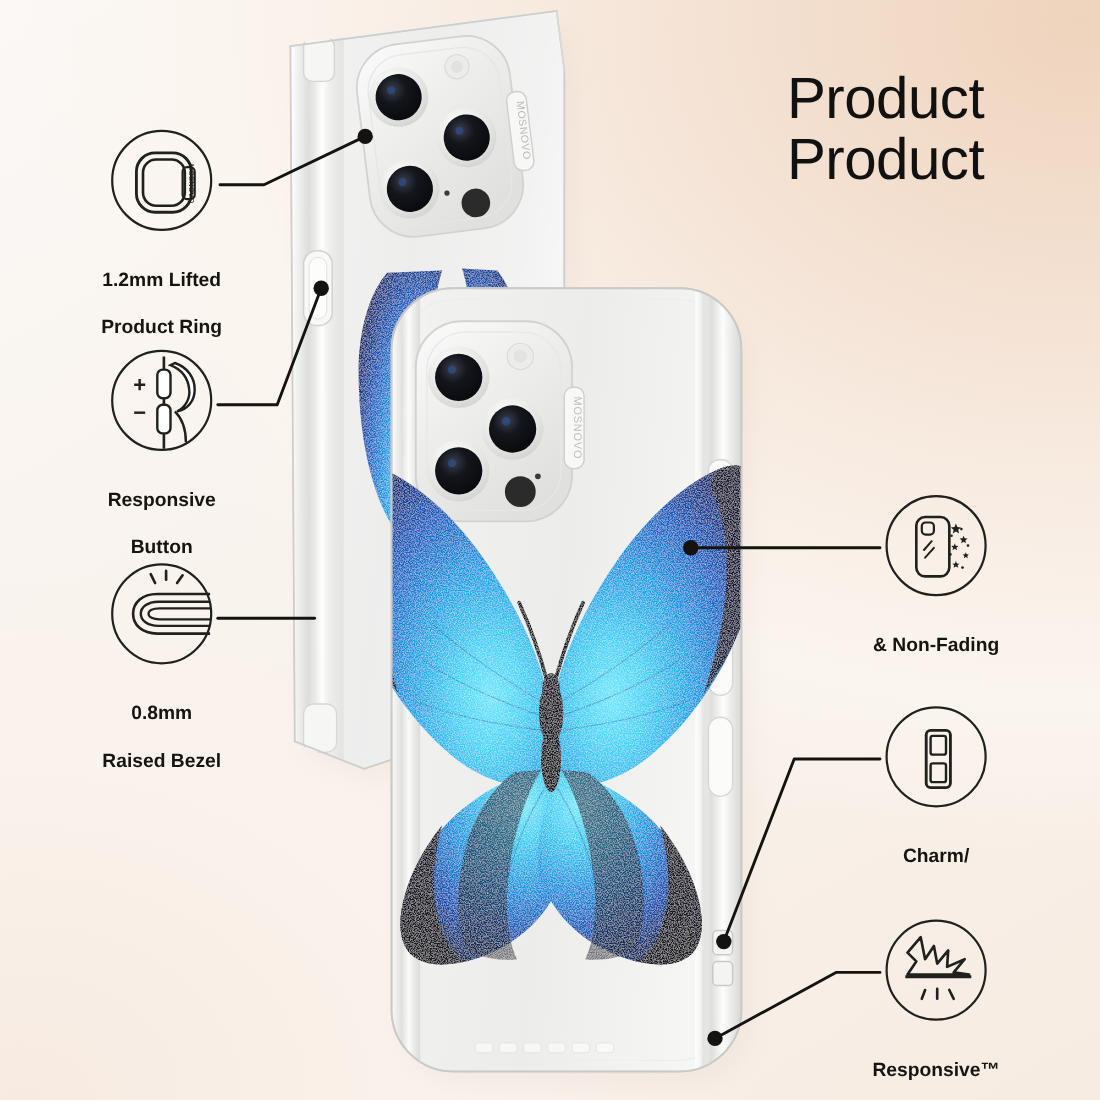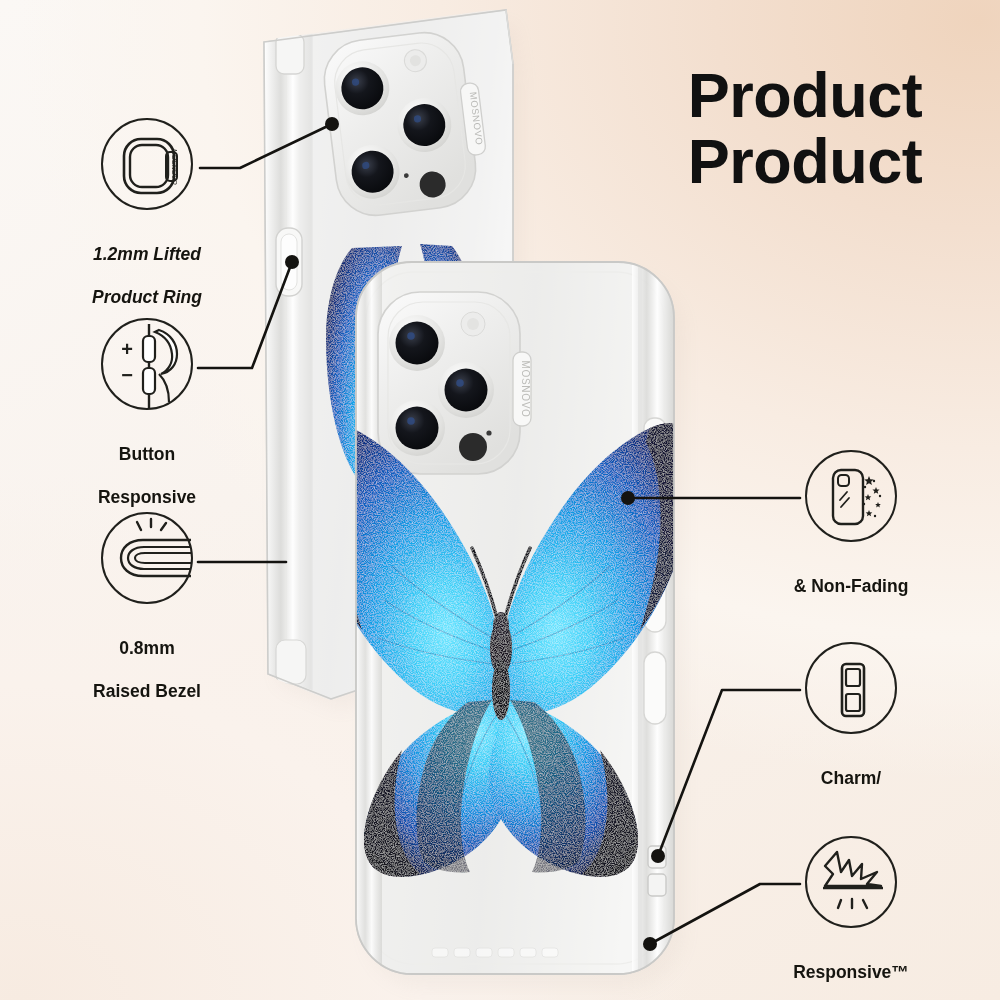--- a/index.html
+++ b/index.html
@@ -14,21 +14,21 @@
       radial-gradient(120% 95% at 98% 2%,  #efd4bd 0%, #f3dfcf 22%, #f8ece2 45%, #fbf5ef 65%, rgba(251,247,243,0) 80%),
       radial-gradient(90% 70% at 2% 100%, #f7ebe1 0%, #faf2ec 45%, rgba(250,245,240,0) 75%),
       linear-gradient(150deg,#fbf8f5 0%,#f9f3ee 40%,#f7ece2 100%);
   }
   .abs{position:absolute;}
 
   
   #title{
     left:620px;top:62px;width:370px;
     text-align:center;
-    font-size:63px;font-weight:bold;line-height:1.05;
+    font-size:53px;font-weight:normal;line-height:1.05;
     color:#111;letter-spacing:-0.5px;
   }
   #title .l2{display:block;}
 
   
   .feature{width:210px;text-align:center;}
   .fcircle{
     width:92px;height:92px;border-radius:50%;
     border:2.6px solid #20201c;margin:0 auto;
     position:relative;box-sizing:border-box;
@@ -389,21 +389,21 @@
     </g>
     <g fill="#141310">
       <circle cx="332" cy="124" r="7"></circle>
       <circle cx="292" cy="262" r="7"></circle>
       <circle cx="628" cy="498" r="7"></circle>
       <circle cx="658" cy="856" r="7"></circle>
       <circle cx="650" cy="944" r="7"></circle>
     </g>
   </svg>
 
-  <div class="feature" style="left:42px;top:118px;font-style:italic;">
+  <div class="feature" style="left:42px;top:118px;">
     <div class="fcircle">
       <svg viewBox="0 0 92 92" width="92" height="92">
         <rect x="21" y="19" width="50" height="54" rx="17" fill="none" stroke="#20201c" stroke-width="2.6"></rect>
         <rect x="27" y="25" width="38" height="42" rx="12" fill="none" stroke="#20201c" stroke-width="2.4"></rect>
         <rect x="63" y="32" width="11" height="29" rx="4" fill="none" stroke="#20201c" stroke-width="2"></rect>
         <text x="68.5" y="47" transform="rotate(90 68.5 47)" text-anchor="middle" font-family="Liberation Sans, sans-serif" font-size="6.6" letter-spacing="0.2" fill="#20201c">MOSNOVO</text>
       </svg>
     </div>
     <div class="flabel">
       <span class="fline">1.2mm Lifted</span>
@@ -418,22 +418,22 @@
         <rect x="40" y="16" width="12" height="26" rx="5" fill="#fff" stroke="#20201c" stroke-width="2.2"></rect>
         <rect x="40" y="48" width="12" height="26" rx="5" fill="#fff" stroke="#20201c" stroke-width="2.2"></rect>
         <text x="24" y="36" text-anchor="middle" font-family="Liberation Sans, sans-serif" font-size="20" font-weight="bold" fill="#20201c">+</text>
         <text x="24" y="62" text-anchor="middle" font-family="Liberation Sans, sans-serif" font-size="20" font-weight="bold" fill="#20201c">−</text>
         <path d="M56,10 C68,14 74,24 74,34 C74,44 68,52 58,54
                  C66,50 70,42 69,34 C68,24 62,16 52,12 Z" fill="#fff" stroke="#20201c" stroke-width="2.2"></path>
         <path d="M56,54 C62,60 66,70 66,82" stroke="#20201c" stroke-width="2.2" fill="none"></path>
       </svg>
     </div>
     <div class="flabel">
+      <span class="fline">Responsive</span>
       <span class="fline">Button</span>
-      <span class="fline">Responsive</span>
     </div>
   </div>
 
   <div class="feature" style="left:42px;top:512px;">
     <div class="fcircle">
       <svg viewBox="0 0 92 92" width="92" height="92">
         <path d="M88,26 L40,26 C26,26 18,34 18,44 C18,54 26,62 40,62 L88,62" fill="none" stroke="#20201c" stroke-width="2.4"></path>
         <path d="M88,33 L41,33 C31,33 25,38 25,44 C25,50 31,55 41,55 L88,55" fill="none" stroke="#20201c" stroke-width="2.2"></path>
         <path d="M88,39 L42,39 C36,39 32,41 32,44 C32,47 36,49 42,49 L88,49" fill="none" stroke="#20201c" stroke-width="2"></path>
         <path d="M38,16 L34,8 M48,13 L48,5 M58,16 L63,9" stroke="#20201c" stroke-width="2.4" stroke-linecap="round"></path>

